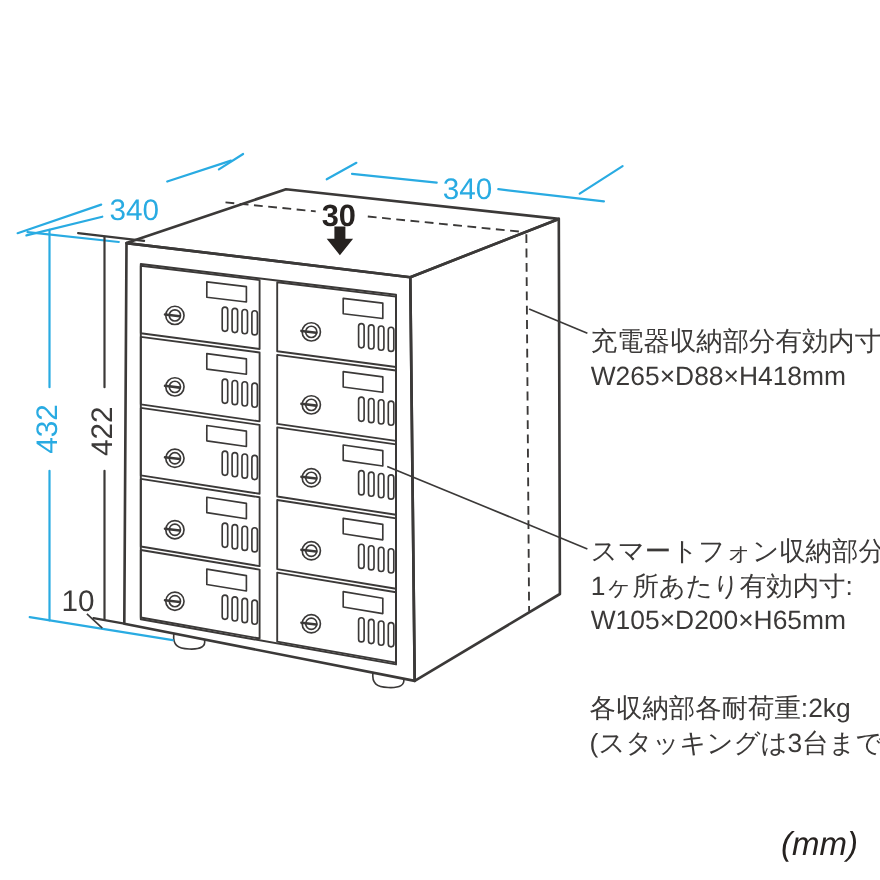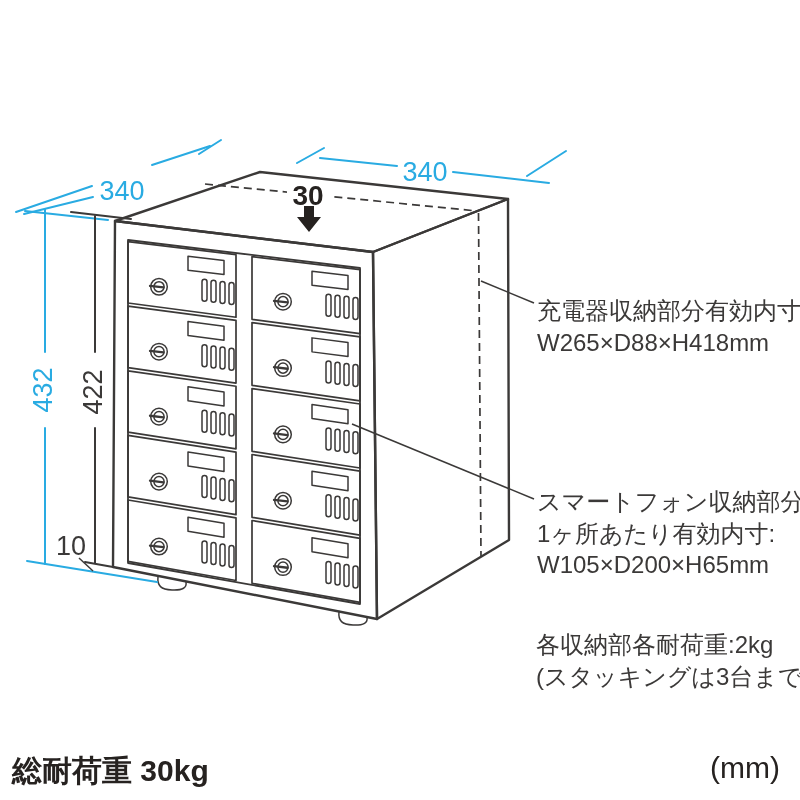--- a/index.html
+++ b/index.html
@@ -217,16 +217,15 @@
     <span>スマートフォン収納部分</span>
     <span>1ヶ所あたり有効内寸:</span>
     <span>W105×D200×H65mm</span>
   </div>
 
   <div class="note" style="left:536px;top:629px;">
     <span>各収納部各耐荷重:2kg</span>
     <span>(スタッキングは3台まで)</span>
   </div>
 
-  <div class="footer bold" style="left:12px;top:751px;">総耐荷重 30kg</div>
-  <div class="footer" style="left:710px;top:751px;">(mm)</div>
+  <div class="footer" style="left:710px;top:751px;font-style:italic;">(mm)</div>
 
 </div>
 
 </body></html>

